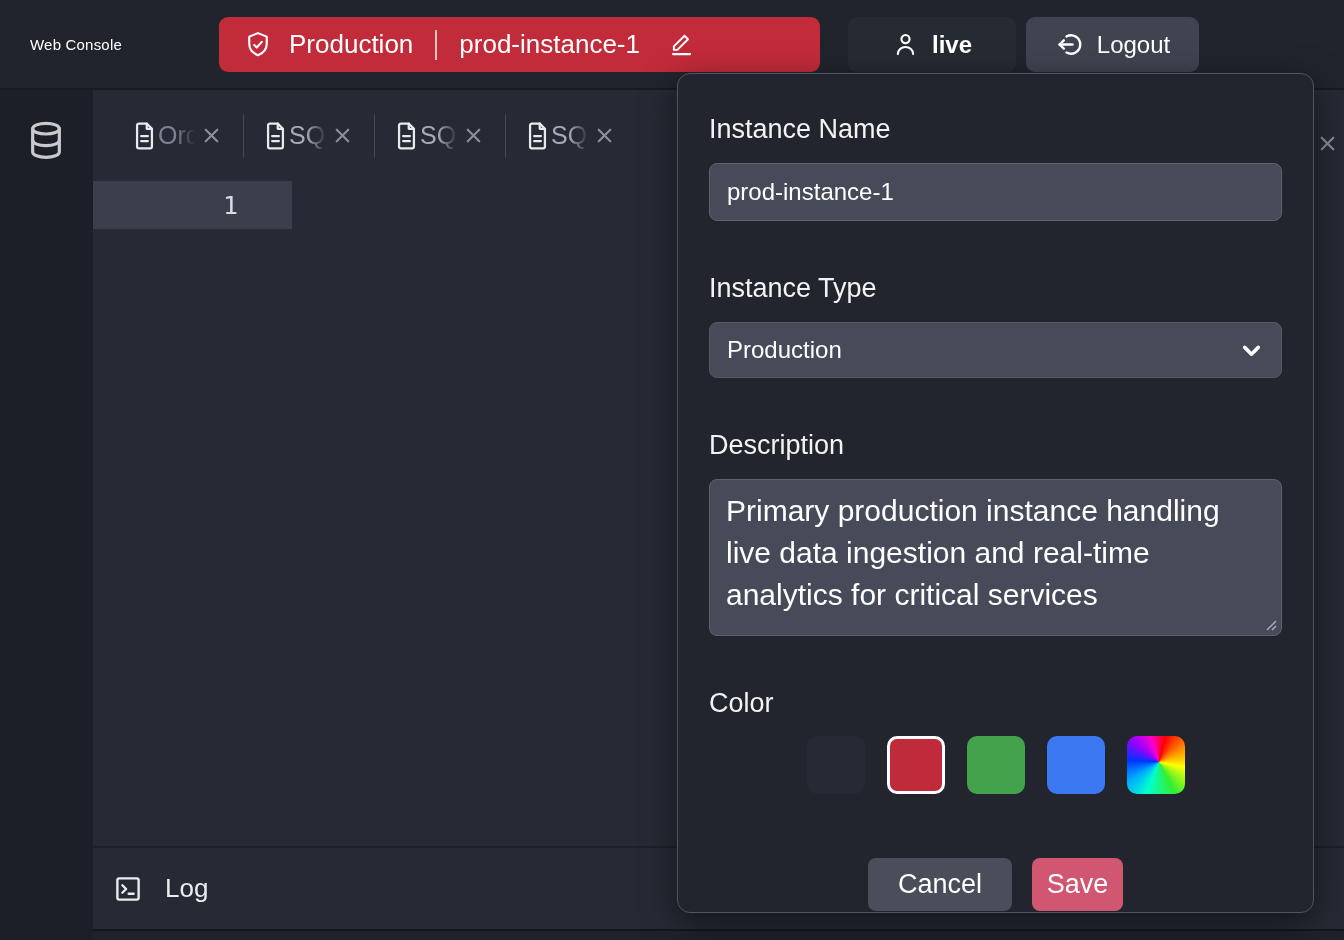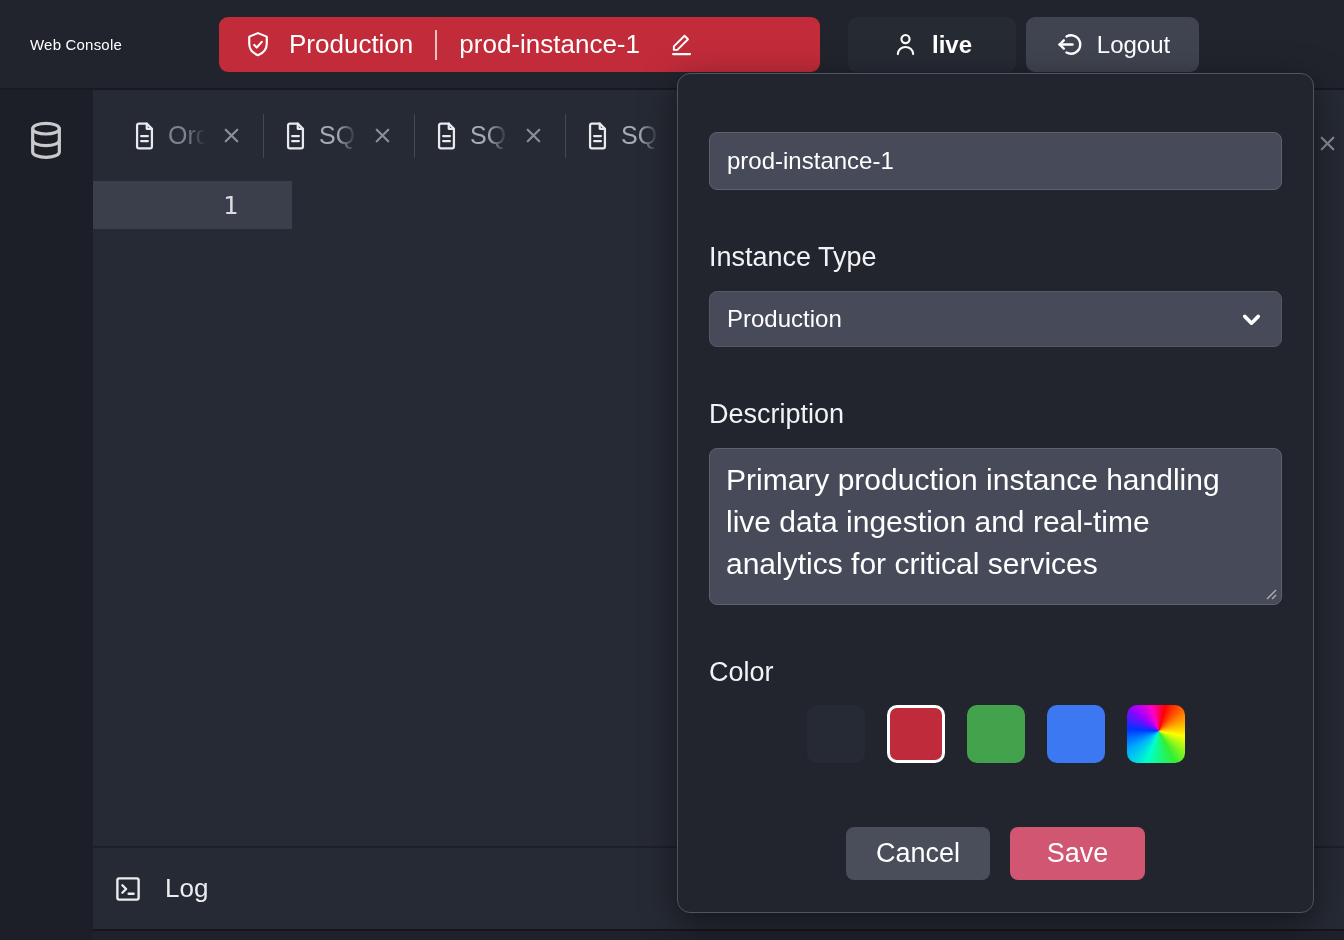--- a/index.html
+++ b/index.html
@@ -46,21 +46,21 @@
     background:#1c1f27; z-index:1;
   }
   .db-icon { position:absolute; left:26px; top:30px; }
 
   
   .main { position:absolute; left:93px; top:90px; right:0; bottom:0; background:#262a34; }
   .tabbar {
     position:absolute; left:0; top:0; right:0; height:91px;
     display:flex; align-items:center; padding-left:38px;
   }
-  .tab { display:flex; align-items:center; gap:10px; cursor:pointer; }
+  .tab { display:flex; align-items:center; cursor:pointer; }
   .tab .tab-label {
     font-size:25px; color:#a6abb6; width:40px; overflow:hidden; white-space:nowrap;
     -webkit-mask-image:linear-gradient(to right,#000 45%,transparent 95%);
             mask-image:linear-gradient(to right,#000 45%,transparent 95%);
   }
   .tab.dim .tab-label { color:#7d828f; }
   .tab-close { padding:2px; cursor:pointer; }
   .tab-divider { width:1px; height:44px; background:#434854; margin:0 18px; }
   .edge-tab-close { position:absolute; left:1223px; top:42px; z-index:1; cursor:pointer; }
 
@@ -118,21 +118,21 @@
   .swatch.selected { border:3.5px solid #ffffff; }
   .modal-footer {
     margin-top:64px; display:flex; justify-content:center; gap:20px;
   }
   .btn {
     height:53px; border:none; border-radius:8px; font-size:27px; color:#fff;
     font-family:"Liberation Sans", sans-serif; cursor:pointer; display:flex;
     align-items:center; justify-content:center;
   }
   .btn-cancel { width:144px; background:#4a4e5b; }
-  .btn-save  { width:135px; background:#d05672; }
+  .btn-save  { width:91px; background:#d05672; }
 </style>
 </head>
 <body>
 
 <div class="topbar">
   <div class="app-title">Web Console</div>
 
   <div class="instance-badge">
     <span>
       <svg width="30" height="30" viewBox="0 0 24 24" fill="none" stroke="#ffffff" stroke-width="1.7" stroke-linecap="round" stroke-linejoin="round">
@@ -283,20 +283,21 @@
         <line x1="12.5" y1="15.8" x2="16.5" y2="15.8"></line>
       </svg>
     </span>
     <span class="log-label">Log</span>
   </div>
   <div class="bottom-strip"></div>
 </div>
 
 <div class="modal">
 
+  <div class="field-label">Instance Name</div>
   <input class="text-input" type="text" value="prod-instance-1" style="">
 
   <div class="field-label mt">Instance Type</div>
   <div class="select-box">
     <span>Production</span>
     <span>
       <svg width="25" height="25" viewBox="0 0 24 24" fill="none" stroke="#ffffff" stroke-width="3.4" stroke-linecap="round" stroke-linejoin="round">
         <polyline points="5.5,9 12,15.5 18.5,9"></polyline>
       </svg>
     </span>

